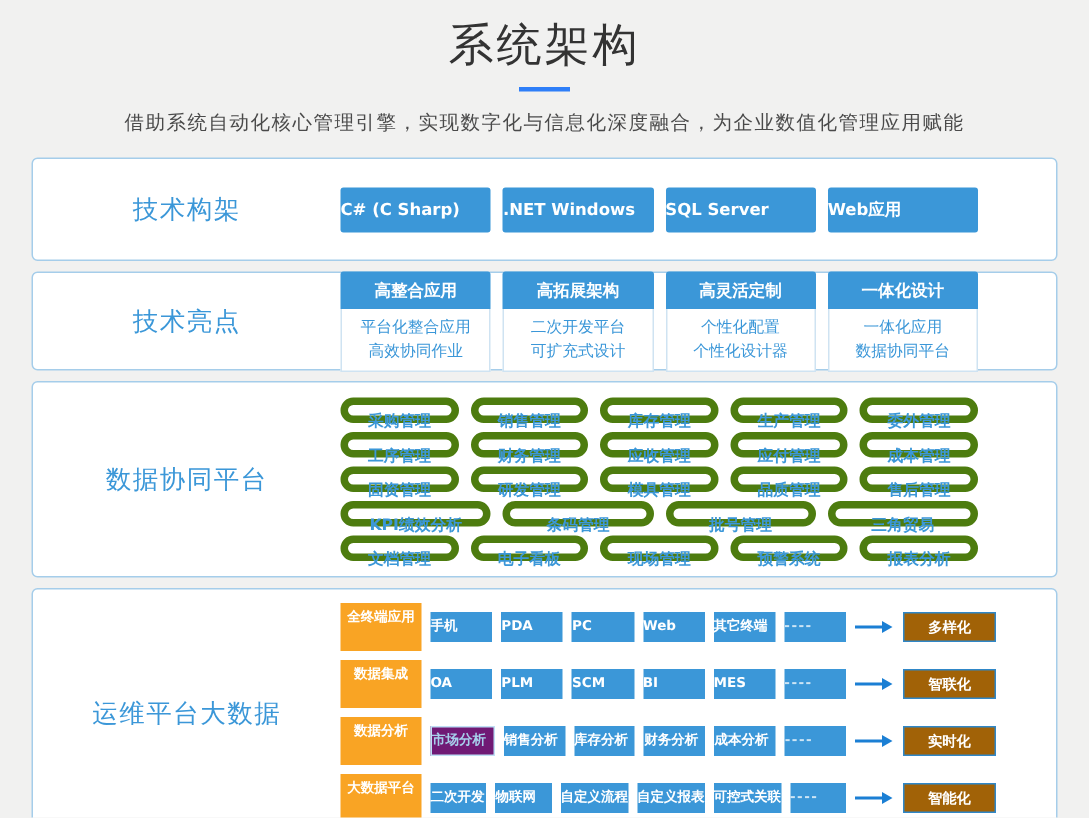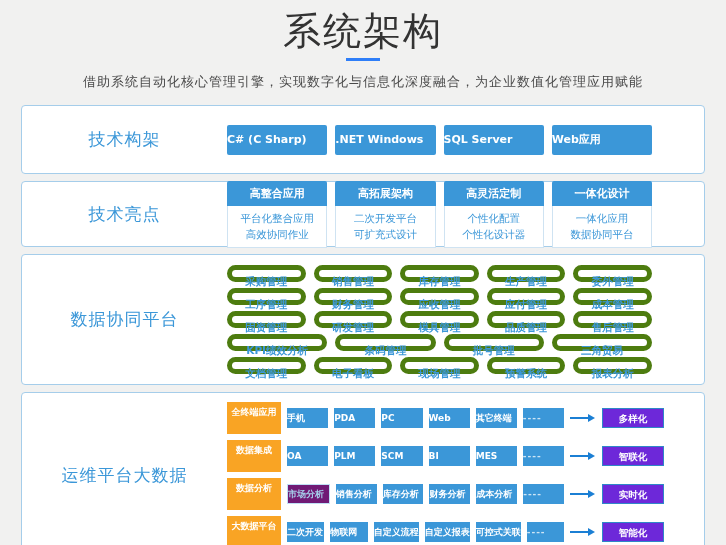--- a/index.html
+++ b/index.html
@@ -5,21 +5,21 @@
   * { margin:0; padding:0; box-sizing:border-box; }
   html,body { width:726px; height:545px; }
   body {
     font-family:"DejaVu Sans","Liberation Sans",sans-serif;
     background:#f1f1f0;
     padding-top:12px;
     overflow:hidden;
   }
   
   .hd { text-align:center; }
-  .hd h1 { font-size:38px; font-weight:400; color:#333; letter-spacing:2px; line-height:38px; }
+  .hd h1 { font-size:30px; font-weight:400; color:#333; letter-spacing:2px; line-height:38px; }
   .hd .underline { width:34px; height:3px; background:#2e7ef8; margin:8px auto 0; }
   .hd p { font-size:13px; color:#4a4a4a; margin-top:12px; letter-spacing:1px; }
   
   main { width:684px; margin:14px auto 0; }
   .sec {
     background:#fff; border:1px solid #a5cdea; border-radius:4px;
     display:flex; align-items:center; margin-bottom:7px;
   }
   .sec-label {
     width:205px; flex:0 0 205px; text-align:center;
@@ -65,21 +65,21 @@
     background:#f9a424; color:#fff; font-size:9px; font-weight:bold;
   }
   .chip-item {
     flex:1; height:20px; line-height:20px; text-align:left; white-space:nowrap;
     background:#3b97d8; color:#fff; font-size:9px; font-weight:bold; cursor:pointer;
   }
   .chip-item.dash { color:rgba(255,255,255,.75); letter-spacing:1px; }
   .chip-item.faded { background:#701a75; border:1px solid #bfe0f5; color:#a6cfeb; line-height:18px; }
   .chip-result {
     flex:0 0 62px; height:20px; line-height:20px; text-align:center;
-    background:#6d28d9; color:#fff; font-size:9.5px; font-weight:bold;
+    background:#a16207; color:#fff; font-size:9.5px; font-weight:bold;
     border:1px solid #2f87c8; cursor:pointer;
   }
   .arrow { flex:0 0 26px; display:flex; align-items:center; }
   .arrow .shaft { width:18px; height:2px; background:#1b7fd4; }
   .arrow .head {
     width:0; height:0; border-left:7px solid #1b7fd4;
     border-top:4.5px solid transparent; border-bottom:4.5px solid transparent;
   }
 </style>
 </head>

